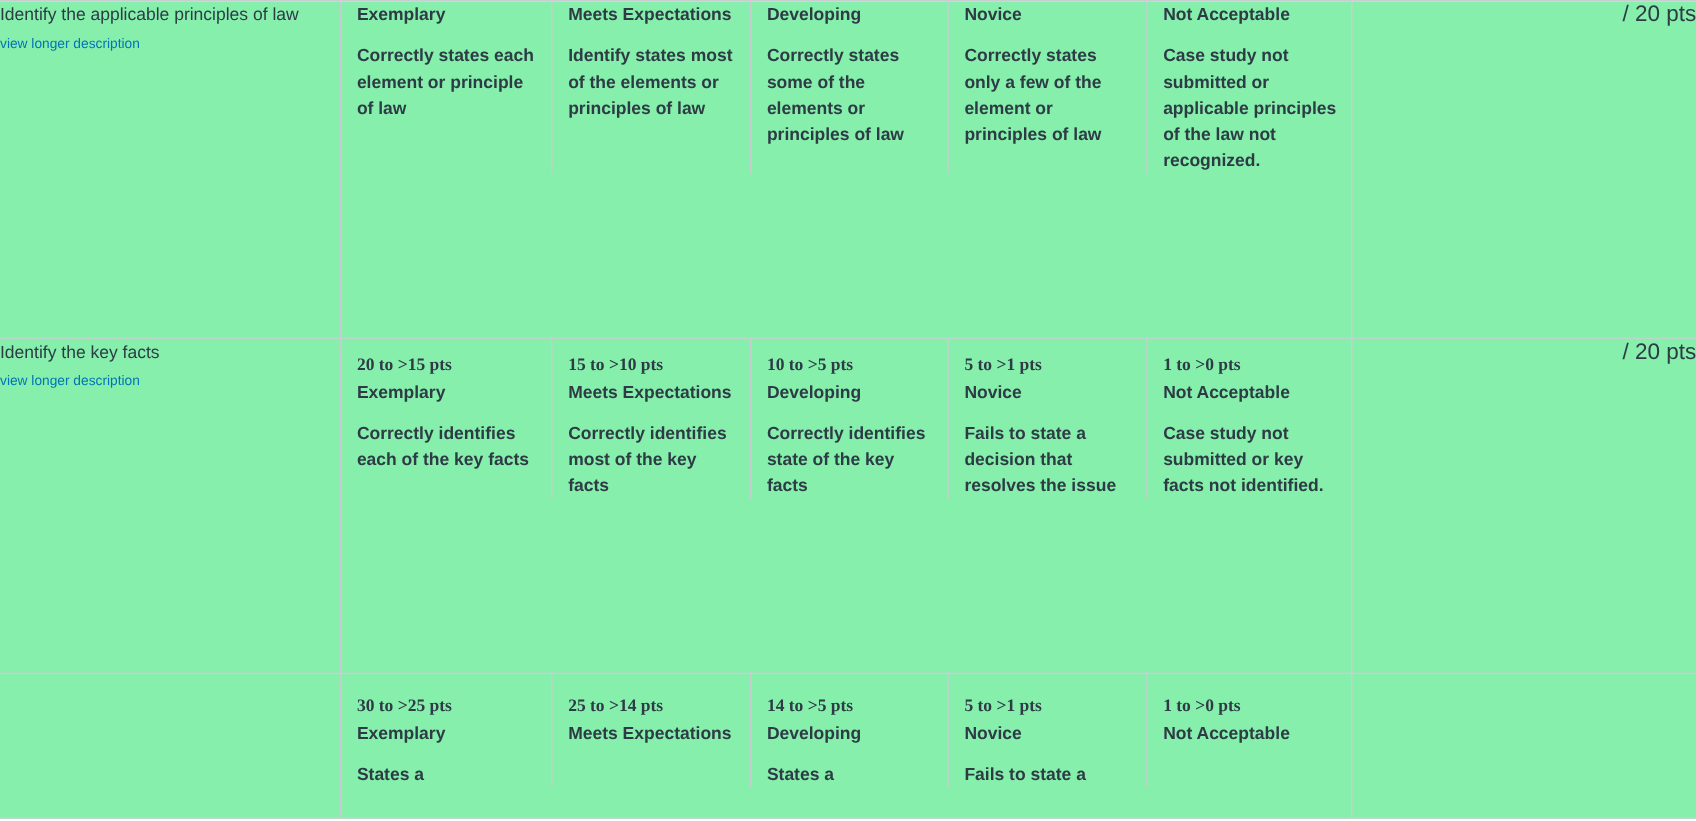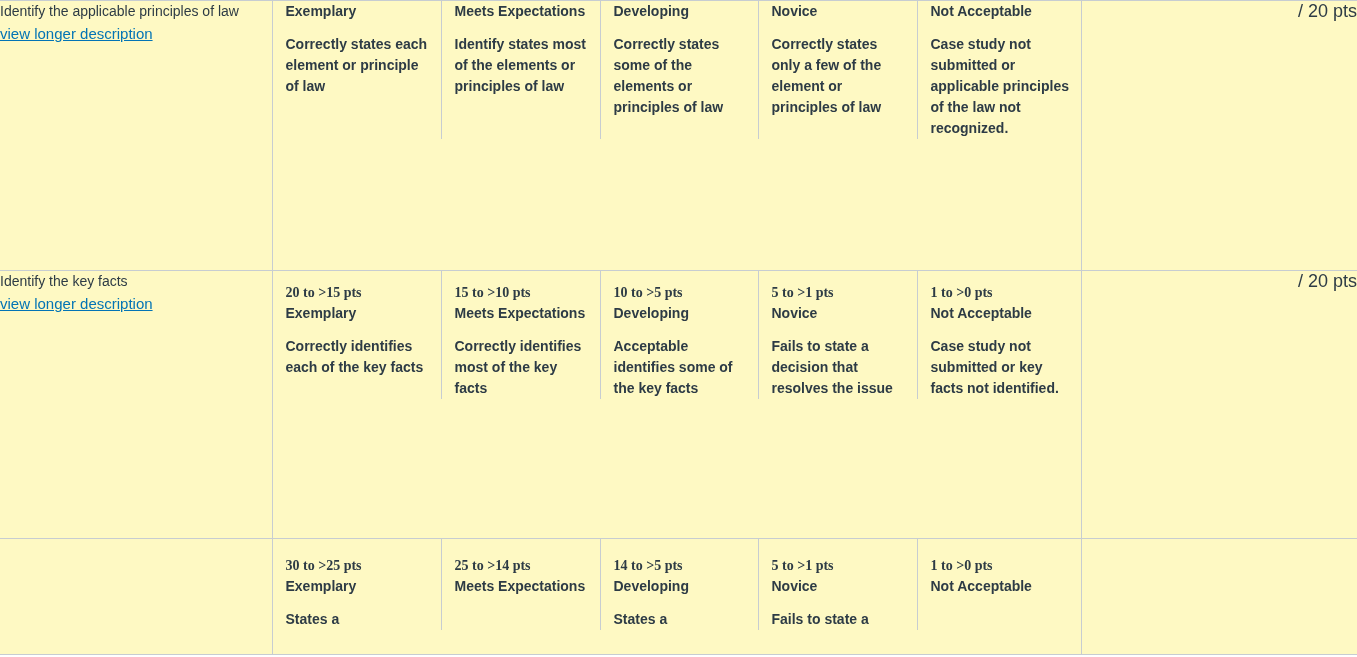--- a/index.html
+++ b/index.html
@@ -22,40 +22,39 @@
     border-collapse: collapse;
     table-layout: fixed;
   }
 
   
   .rubric-row > td {
     border-top: 1px solid #C7CDD1;
     border-bottom: 1px solid #C7CDD1;
     vertical-align: top;
     padding: 0;
-    background: #fef9c3;
+    background: #86efac;
   }
 
   
   .criterion-cell {
     width: 272px;
     padding: 0 14px;
     vertical-align: middle;
   }
   .criterion-desc {
     font-size: 14px;
     line-height: 21px;
     color: #2D3B45;
     margin: 0 0 3px 0;
   }
   .criterion-link {
-    font-size: 15px;
+    font-size: 11px;
     line-height: 15px;
     color: #0374B5;
-    text-decoration: underline;
     cursor: pointer;
     display: inline-block;
   }
 
   
   .ratings-cell {
     width: 809px;
     padding: 0;
     border-left: 1px solid #C7CDD1;
     vertical-align: top;
@@ -185,21 +184,21 @@
             <div class="rating-body">Correctly identifies each of the key facts</div>
           </div>
           <div class="rating col-1">
             <div class="rating-pts">15 to &gt;10 pts</div>
             <div class="rating-title">Meets Expectations</div>
             <div class="rating-body">Correctly identifies most of the key facts</div>
           </div>
           <div class="rating col-2">
             <div class="rating-pts">10 to &gt;5 pts</div>
             <div class="rating-title">Developing</div>
-            <div class="rating-body">Acceptable identifies some of the key facts</div>
+            <div class="rating-body">Correctly identifies state of the key facts</div>
           </div>
           <div class="rating col-3">
             <div class="rating-pts">5 to &gt;1 pts</div>
             <div class="rating-title">Novice</div>
             <div class="rating-body">Fails to state a decision that resolves the issue</div>
           </div>
           <div class="rating col-4">
             <div class="rating-pts">1 to &gt;0 pts</div>
             <div class="rating-title">Not Acceptable</div>
             <div class="rating-body">Case study not submitted or key facts not identified.</div>

